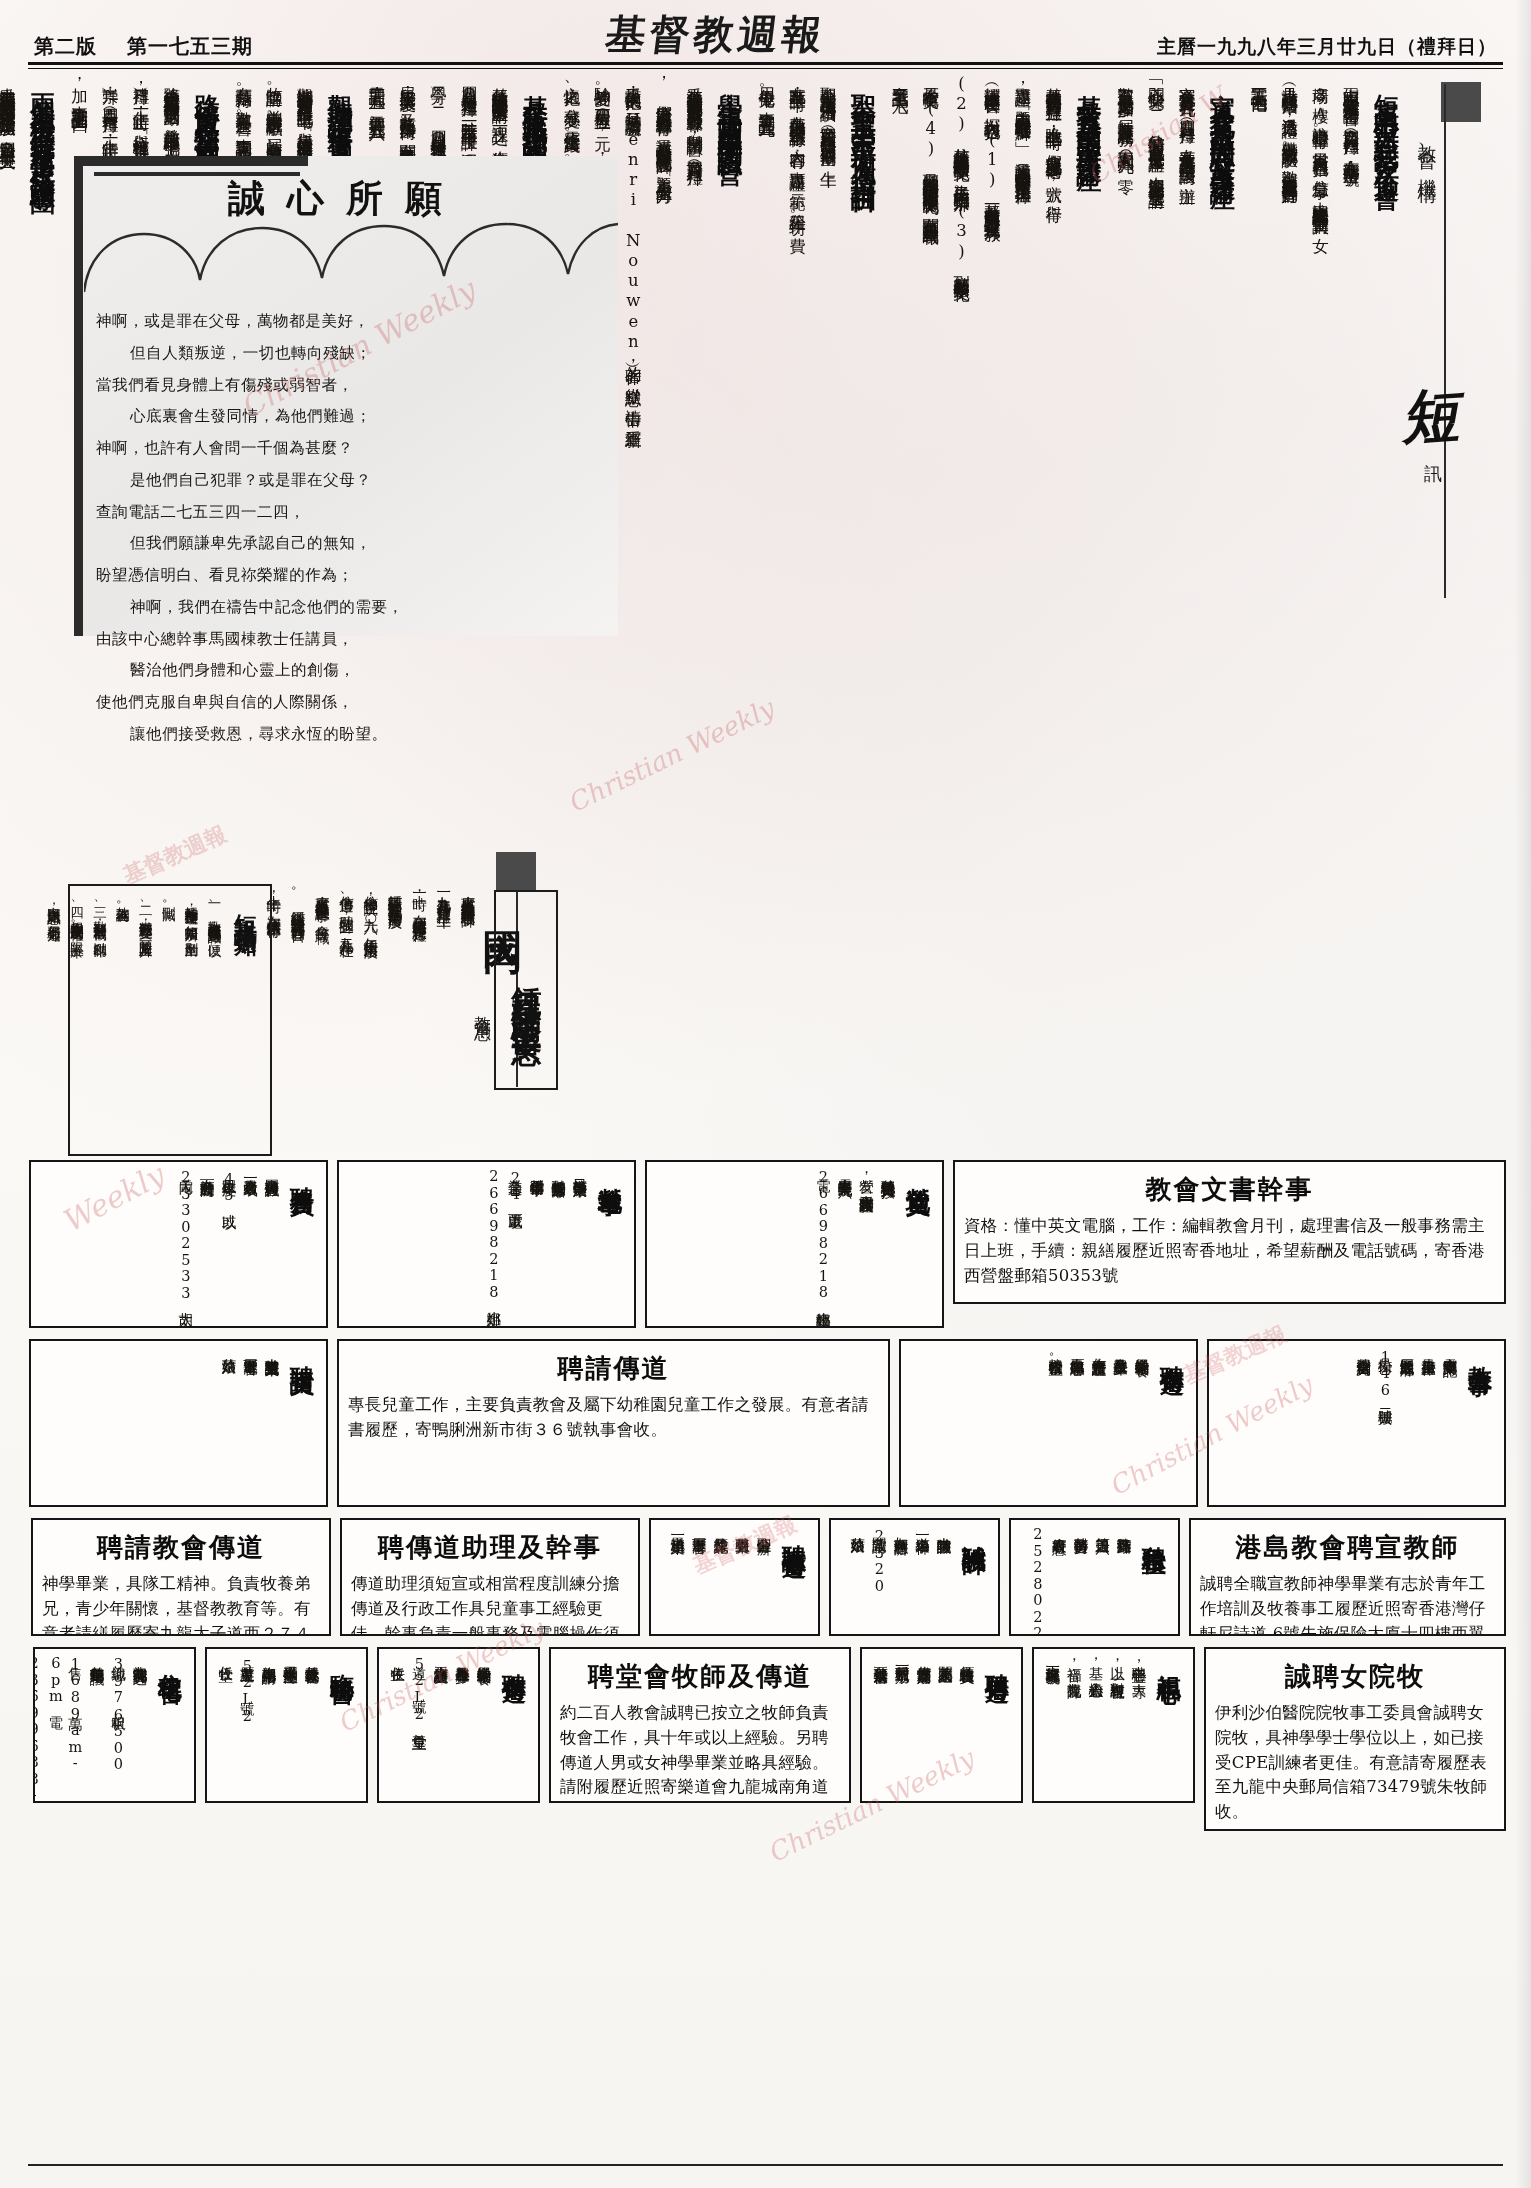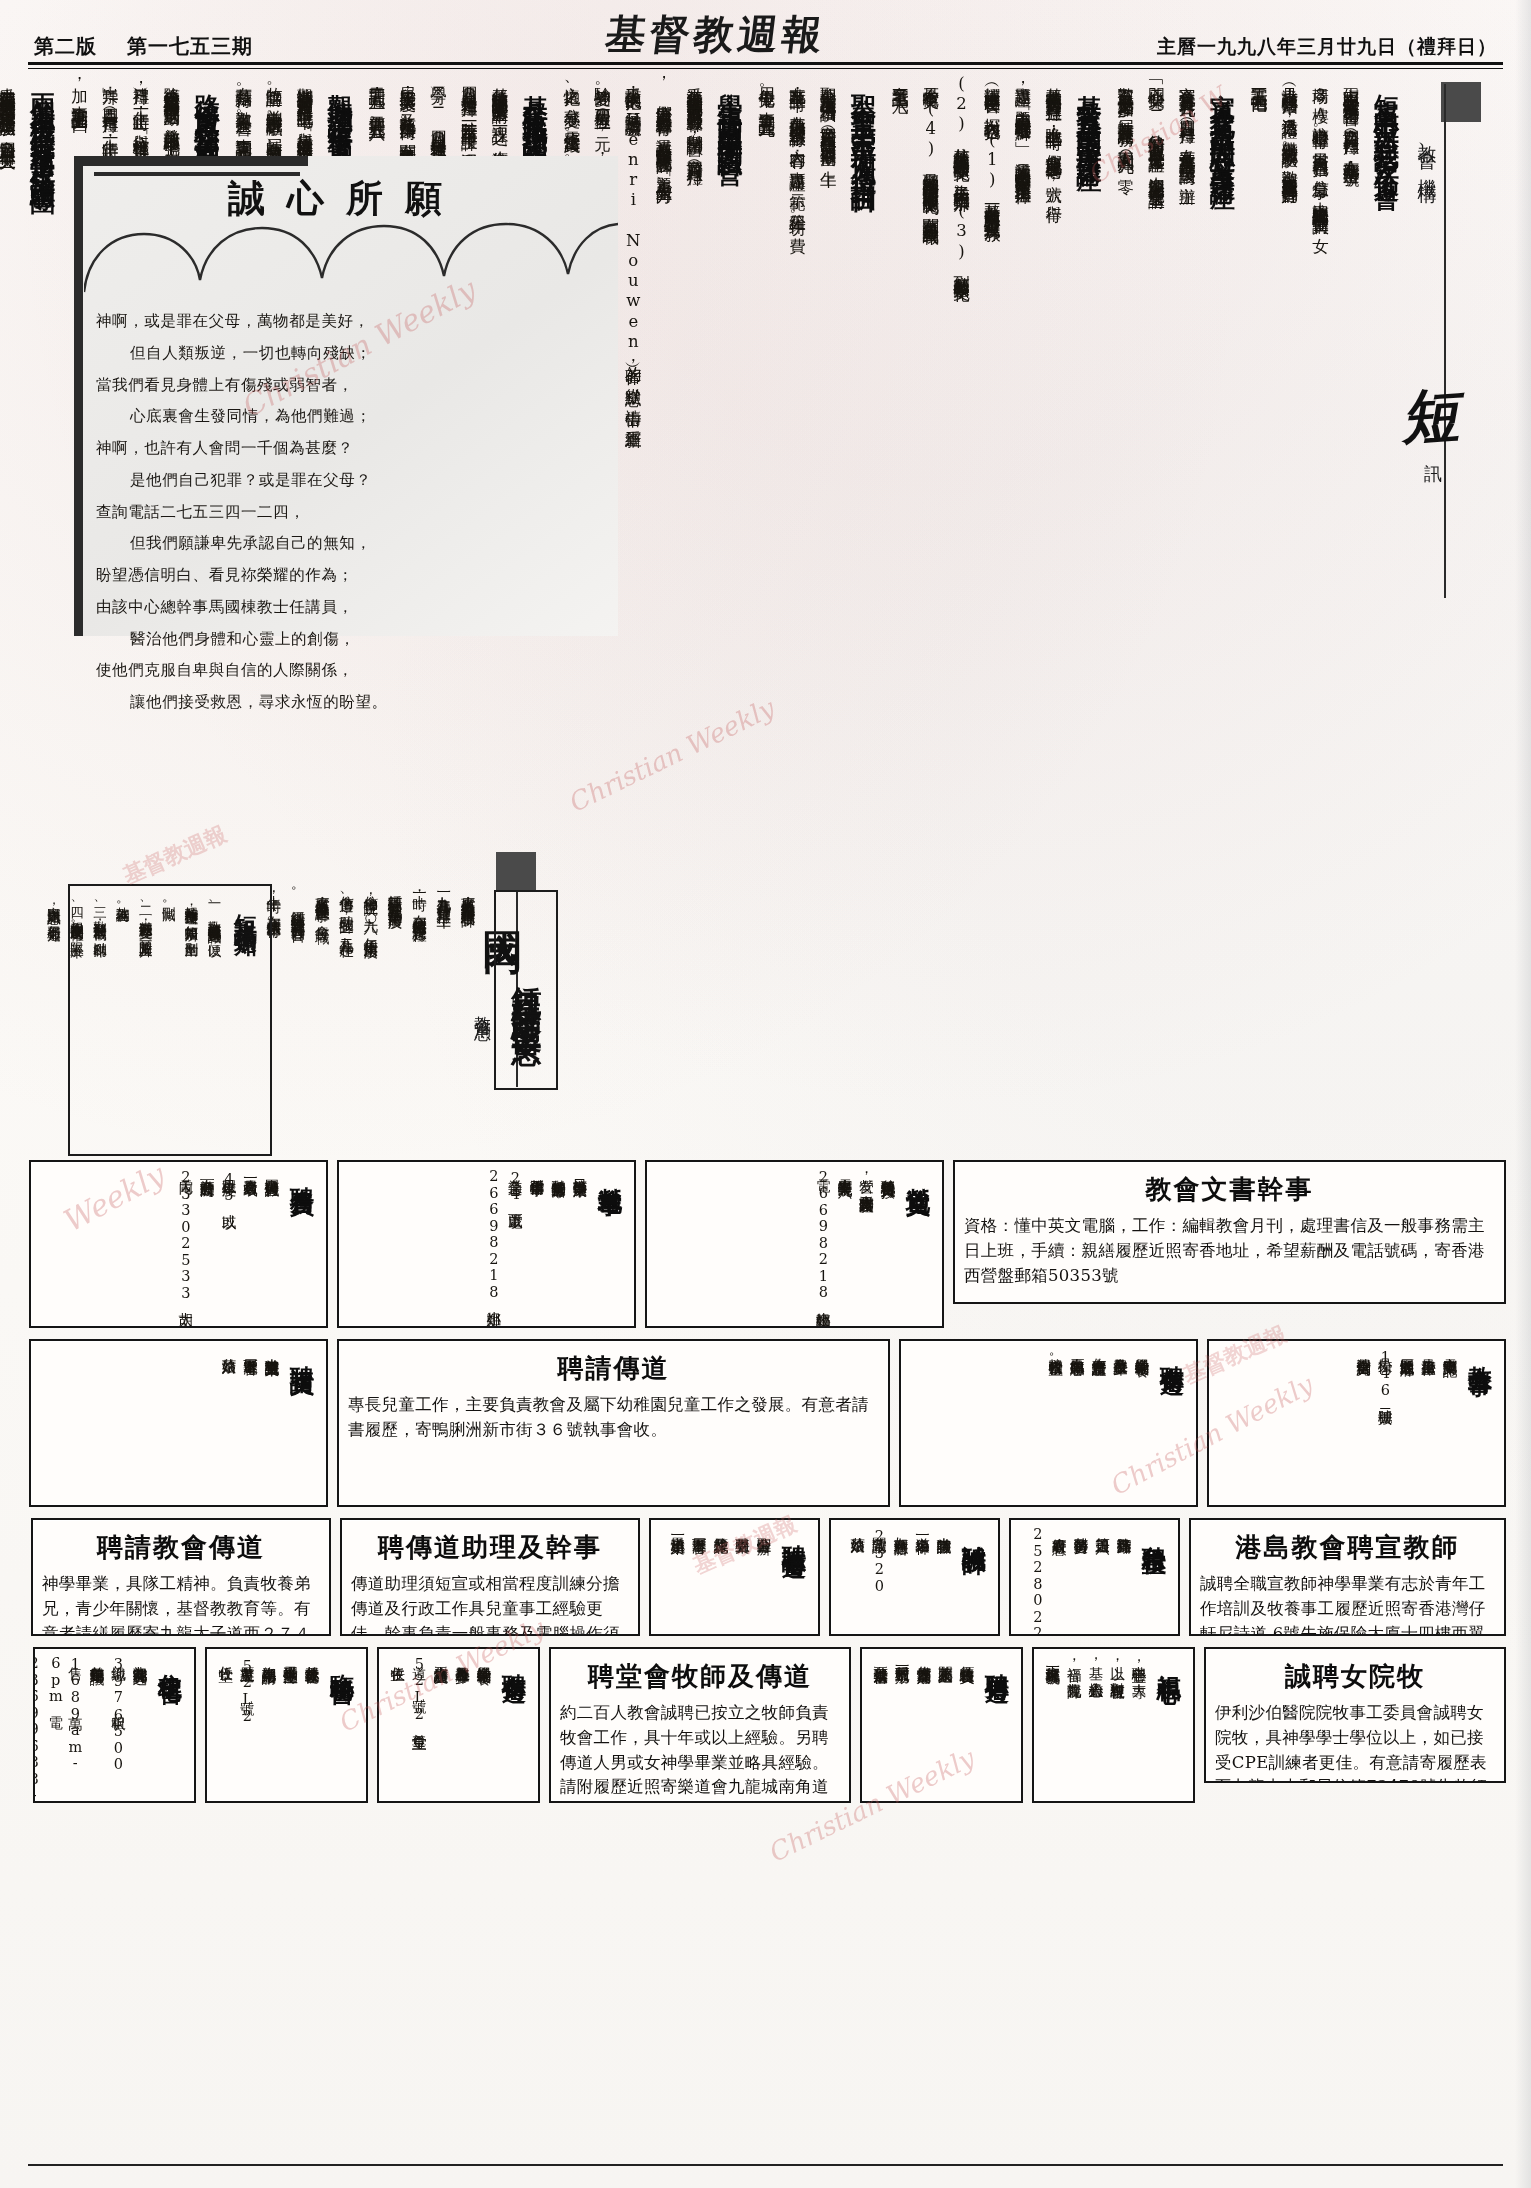--- a/index.html
+++ b/index.html
@@ -306,20 +306,21 @@
       <div class="poem-body" id="poem-body">
           <div class="">神啊，或是罪在父母，萬物都是美好，</div>
           <div class="ind">但自人類叛逆，一切也轉向殘缺；</div>
           <div class="">當我們看見身體上有傷殘或弱智者，</div>
           <div class="ind">心底裏會生發同情，為他們難過；</div>
           <div class="">神啊，也許有人會問一千個為甚麼？</div>
           <div class="ind">是他們自己犯罪？或是罪在父母？</div>
           <div class="">查詢電話二七五三四一二四，</div>
           <div class="ind">但我們願謙卑先承認自己的無知，</div>
           <div class="">盼望憑信明白、看見祢榮耀的作為；</div>
+          <div class="ind">神啊，我們在禱告中記念他們的需要，</div>
           <div class="">由該中心總幹事馬國棟教士任講員，</div>
           <div class="ind">醫治他們身體和心靈上的創傷，</div>
           <div class="">使他們克服自卑與自信的人際關係，</div>
           <div class="ind">讓他們接受救恩，尋求永恆的盼望。</div>
         </div>
     </div>
   </div>
 
   <div class="midband">
     <div class="dom-tag">
@@ -468,21 +469,21 @@
         <div class="ad h" style="width: 300px; height: 118px;">
           <div class="ti">聘傳道助理及幹事</div>
           <div class="bd">傳道助理須短宣或相當程度訓練分擔傳道及行政工作具兒童事工經驗更佳。幹事負責一般事務及電腦操作須會考合格。詳履函紅磡蕪湖街53-59號二樓宣道會黃埔堂陳牧師</div>
         </div>
         <div class="ad h" style="width: 300px; height: 118px;">
           <div class="ti">聘請教會傳道</div>
           <div class="bd">神學畢業，具隊工精神。負責牧養弟兄，青少年關懷，基督教教育等。有意者請繕履歷寄九龍太子道西２７４號二樓中華基督教會海南堂收。</div>
         </div>
       </div>
       <div class="adrow">
-        <div class="ad h" style="width: 302px; height: 136px;">
+        <div class="ad h" style="width: 302px; height: 184px;">
           <div class="ti">誠聘女院牧</div>
           <div class="bd">伊利沙伯醫院院牧事工委員會誠聘女院牧，具神學學士學位以上，如已接受CPE訓練者更佳。有意請寄履歷表至九龍中央郵局信箱73479號朱牧師收。</div>
         </div>
         <div class="ad v" style="width: 163px; height: 156px;">
           <div class="ti">視福中心</div>
           <div class="cols">
             <div class="c" style="height: 144px;">聘中心主任，大專</div>
             <div class="c" style="height: 144px;">以上，對視聖經有根</div>
             <div class="c" style="height: 144px;">基，心負擔人士</div>
             <div class="c" style="height: 144px;">福音，視障龍九</div>

